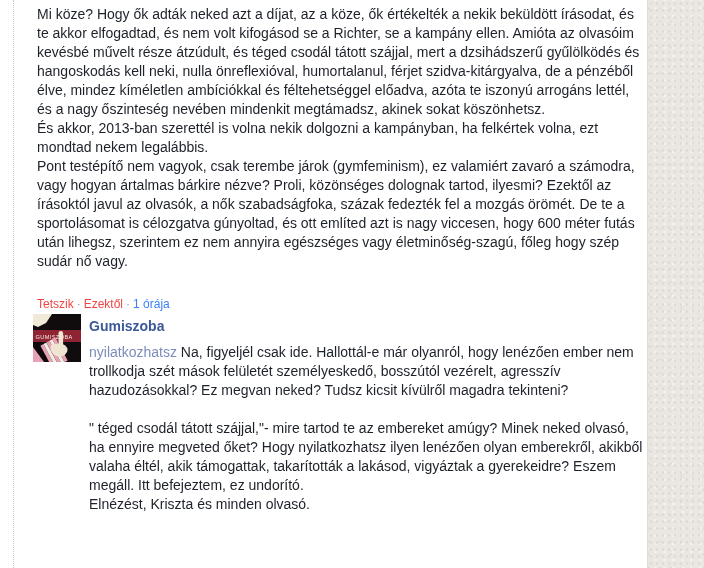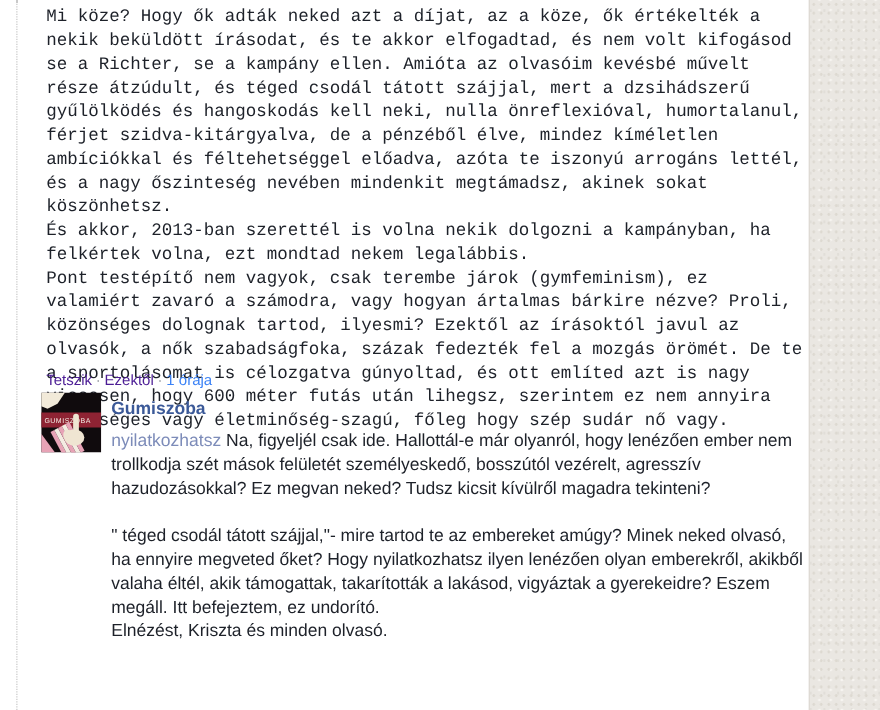--- a/index.html
+++ b/index.html
@@ -36,33 +36,32 @@
     border-left: 1px solid #dedad4;
   }
   
   .prev-text {
     position: absolute;
     left: 37px; top: 5px;
     width: 608px;
     font-size: 14px;
     line-height: 19px;
     color: #1d2129;
-    font-family: Liberation Mono, monospace;
   }
   .prev-text .para { margin: 0; }
   
   .action-row {
     position: absolute;
     left: 37px; top: 296px;
     font-size: 12px;
     line-height: 16px;
     color: #90949c;
   }
   .action-link {
-    color: #4c1d95;
+    color: #ef4444;
     text-decoration: none;
     cursor: pointer;
   }
   .action-sep { color: #90949c; padding: 0 3px; }
   .timestamp { color: #3b82f6; text-decoration: none; }
   
   .comment-block {
     position: absolute;
     left: 33px; top: 313px;
     width: 612px;

